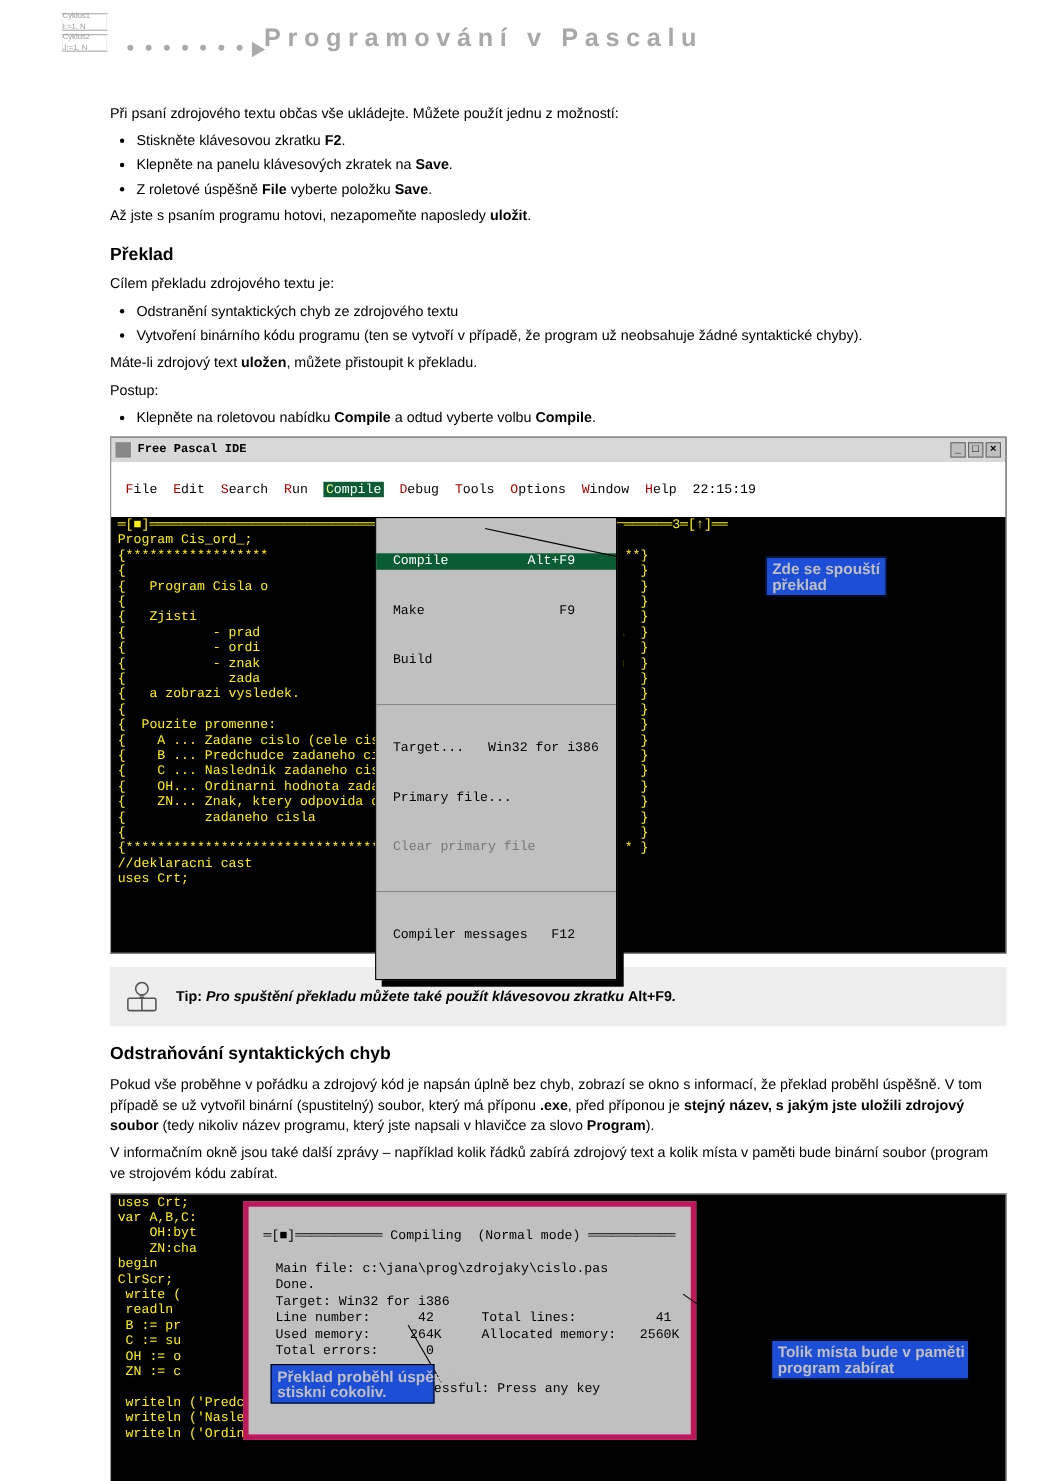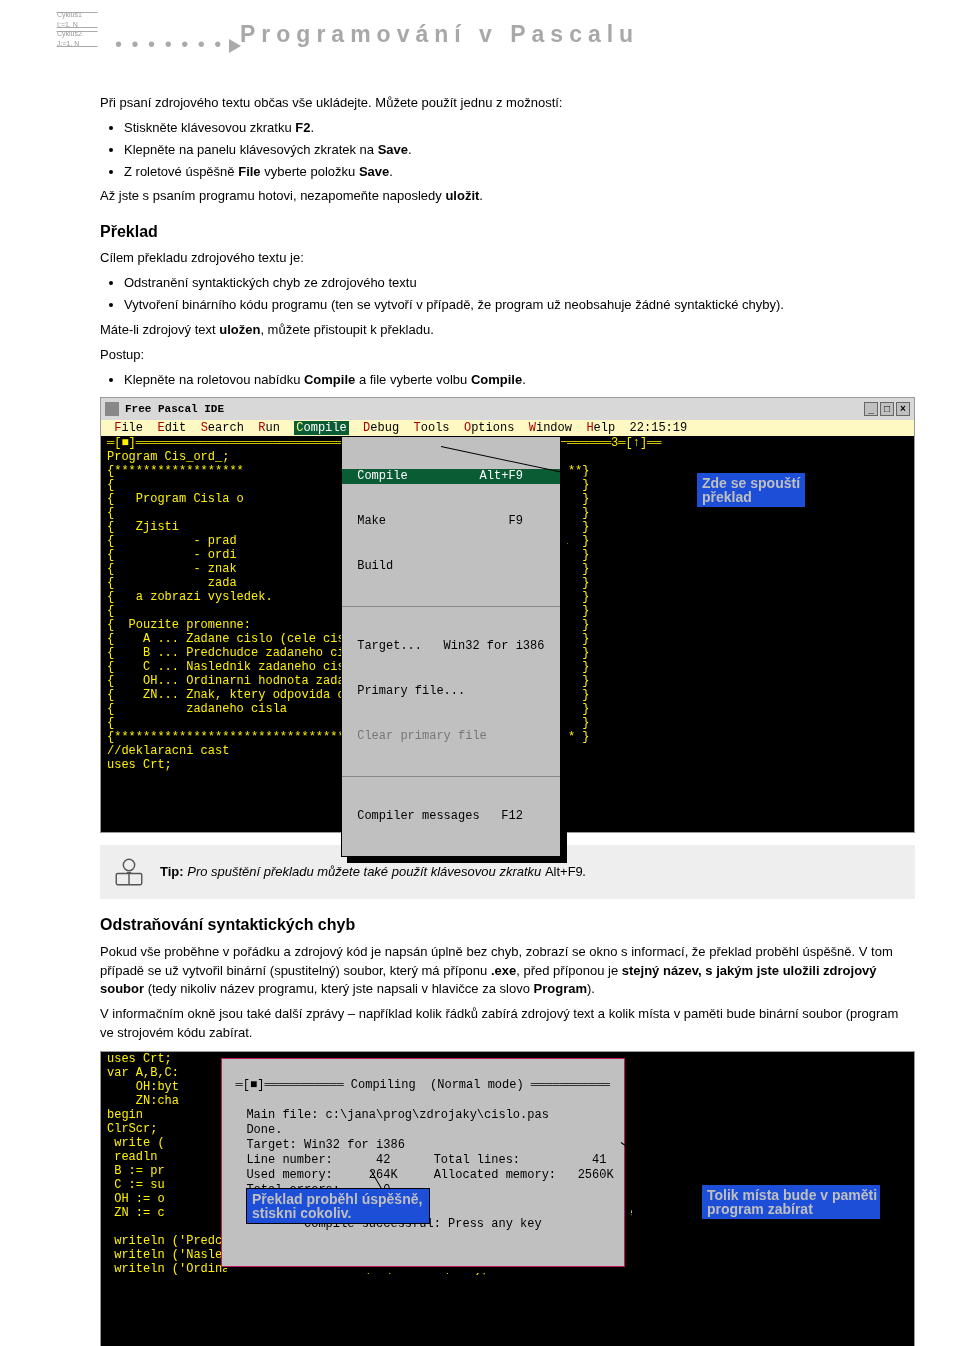--- a/index.html
+++ b/index.html
@@ -96,23 +96,23 @@
   .ide-titlebar .title-icon {
     width: 14px; height: 14px; background: #888; margin-right: 6px;
   }
   .ide-titlebar .winbtns { margin-left: auto; display: flex; gap: 2px; }
   .ide-titlebar .wb {
     width: 14px; height: 14px; background: #c0c0c0; border: 1px solid #666;
     font-size: 10px; display: flex; align-items: center; justify-content: center;
     font-family: sans-serif;
   }
   .ide-menubar {
-    background: #fef9c3;
-    color: #000;
-    padding: 1px 6px;
+    background: #ffffff;
+    color: #000;
+    padding: 18px 6px;
     white-space: pre;
   }
   .ide-menubar .hl { color: #a00; }
   .ide-menubar .selmenu { background: #0a5c34; color: #fff; padding: 0 2px; }
   .ide-body {
     position: relative;
     padding: 0 6px 4px;
     min-height: 280px;
     white-space: pre;
   }
@@ -152,49 +152,50 @@
     transform-origin: left center;
   }
 
   .tipbox {
     background: #eee;
     margin: 12px 0 10px 0;
     padding: 10px 12px;
     display: flex;
     gap: 14px;
     align-items: center;
+    font-weight: bold;
   }
   .tipicon {
     width: 34px; height: 34px;
     flex-shrink: 0;
   }
   .tipicon svg { width: 100%; height: 100%; }
   .tipbox .tiptext { font-style: italic; font-size: 13px; }
   .tipbox .tiptext b { font-style: normal; }
 
   .ide2 .ide-body { min-height: 140px; }
   .dialog {
     position: absolute;
     left: 120px; top: 6px;
     background: #c0c0c0;
     color: #000;
-    border: 1px solid #be185d;
+    border: 5px solid #be185d;
     box-shadow: 6px 6px 0 #000;
     font-family: "Courier New", monospace;
     font-size: 12px;
     line-height: 15px;
     white-space: pre;
     padding: 4px 10px 4px 10px;
     z-index: 2;
   }
   .dialog .titleline { text-align: center; }
   .dialog .success { text-align:center; padding-top:4px; }
   .pagewrap { position: relative; min-height: 1346px; }
 
-  .callout2a { left: 145px; top: 136px; width: 184px; }
+  .callout2a { left: 145px; top: 154px; width: 149px; }
   .callout2b { left: 600px; top: 132px; width: 180px; }
 </style>
 </head>
 <body>
 
 <div class="pagewrap">
 <div class="page">
 
   <div class="header-band">
     <div class="header-deco">
@@ -232,21 +233,21 @@
     <ul>
       <li>Odstranění syntaktických chyb ze zdrojového textu</li>
       <li>Vytvoření binárního kódu programu (ten se vytvoří v případě, že program už neobsahuje žádné syntaktické chyby).</li>
     </ul>
     <p>
       <span>Máte-li zdrojový text </span><b>uložen</b><span>, můžete přistoupit k překladu.</span>
     </p>
     <p>Postup:</p>
     <ul>
       <li>
-        <span>Klepněte na roletovou nabídku </span><b>Compile</b><span> a file vyberte volbu </span><b>Compile</b><span>.</span>
+        <span>Klepněte na roletovou nabídku </span><b>Compile</b><span> a odtud vyberte volbu </span><b>Compile</b><span>.</span>
       </li>
     </ul>
 
     <div class="ide">
       <div class="ide-titlebar">
         <div class="title-icon"></div>
         <span>Free Pascal IDE</span>
         <div class="winbtns">
           <div class="wb">_</div>
           <div class="wb">□</div>

